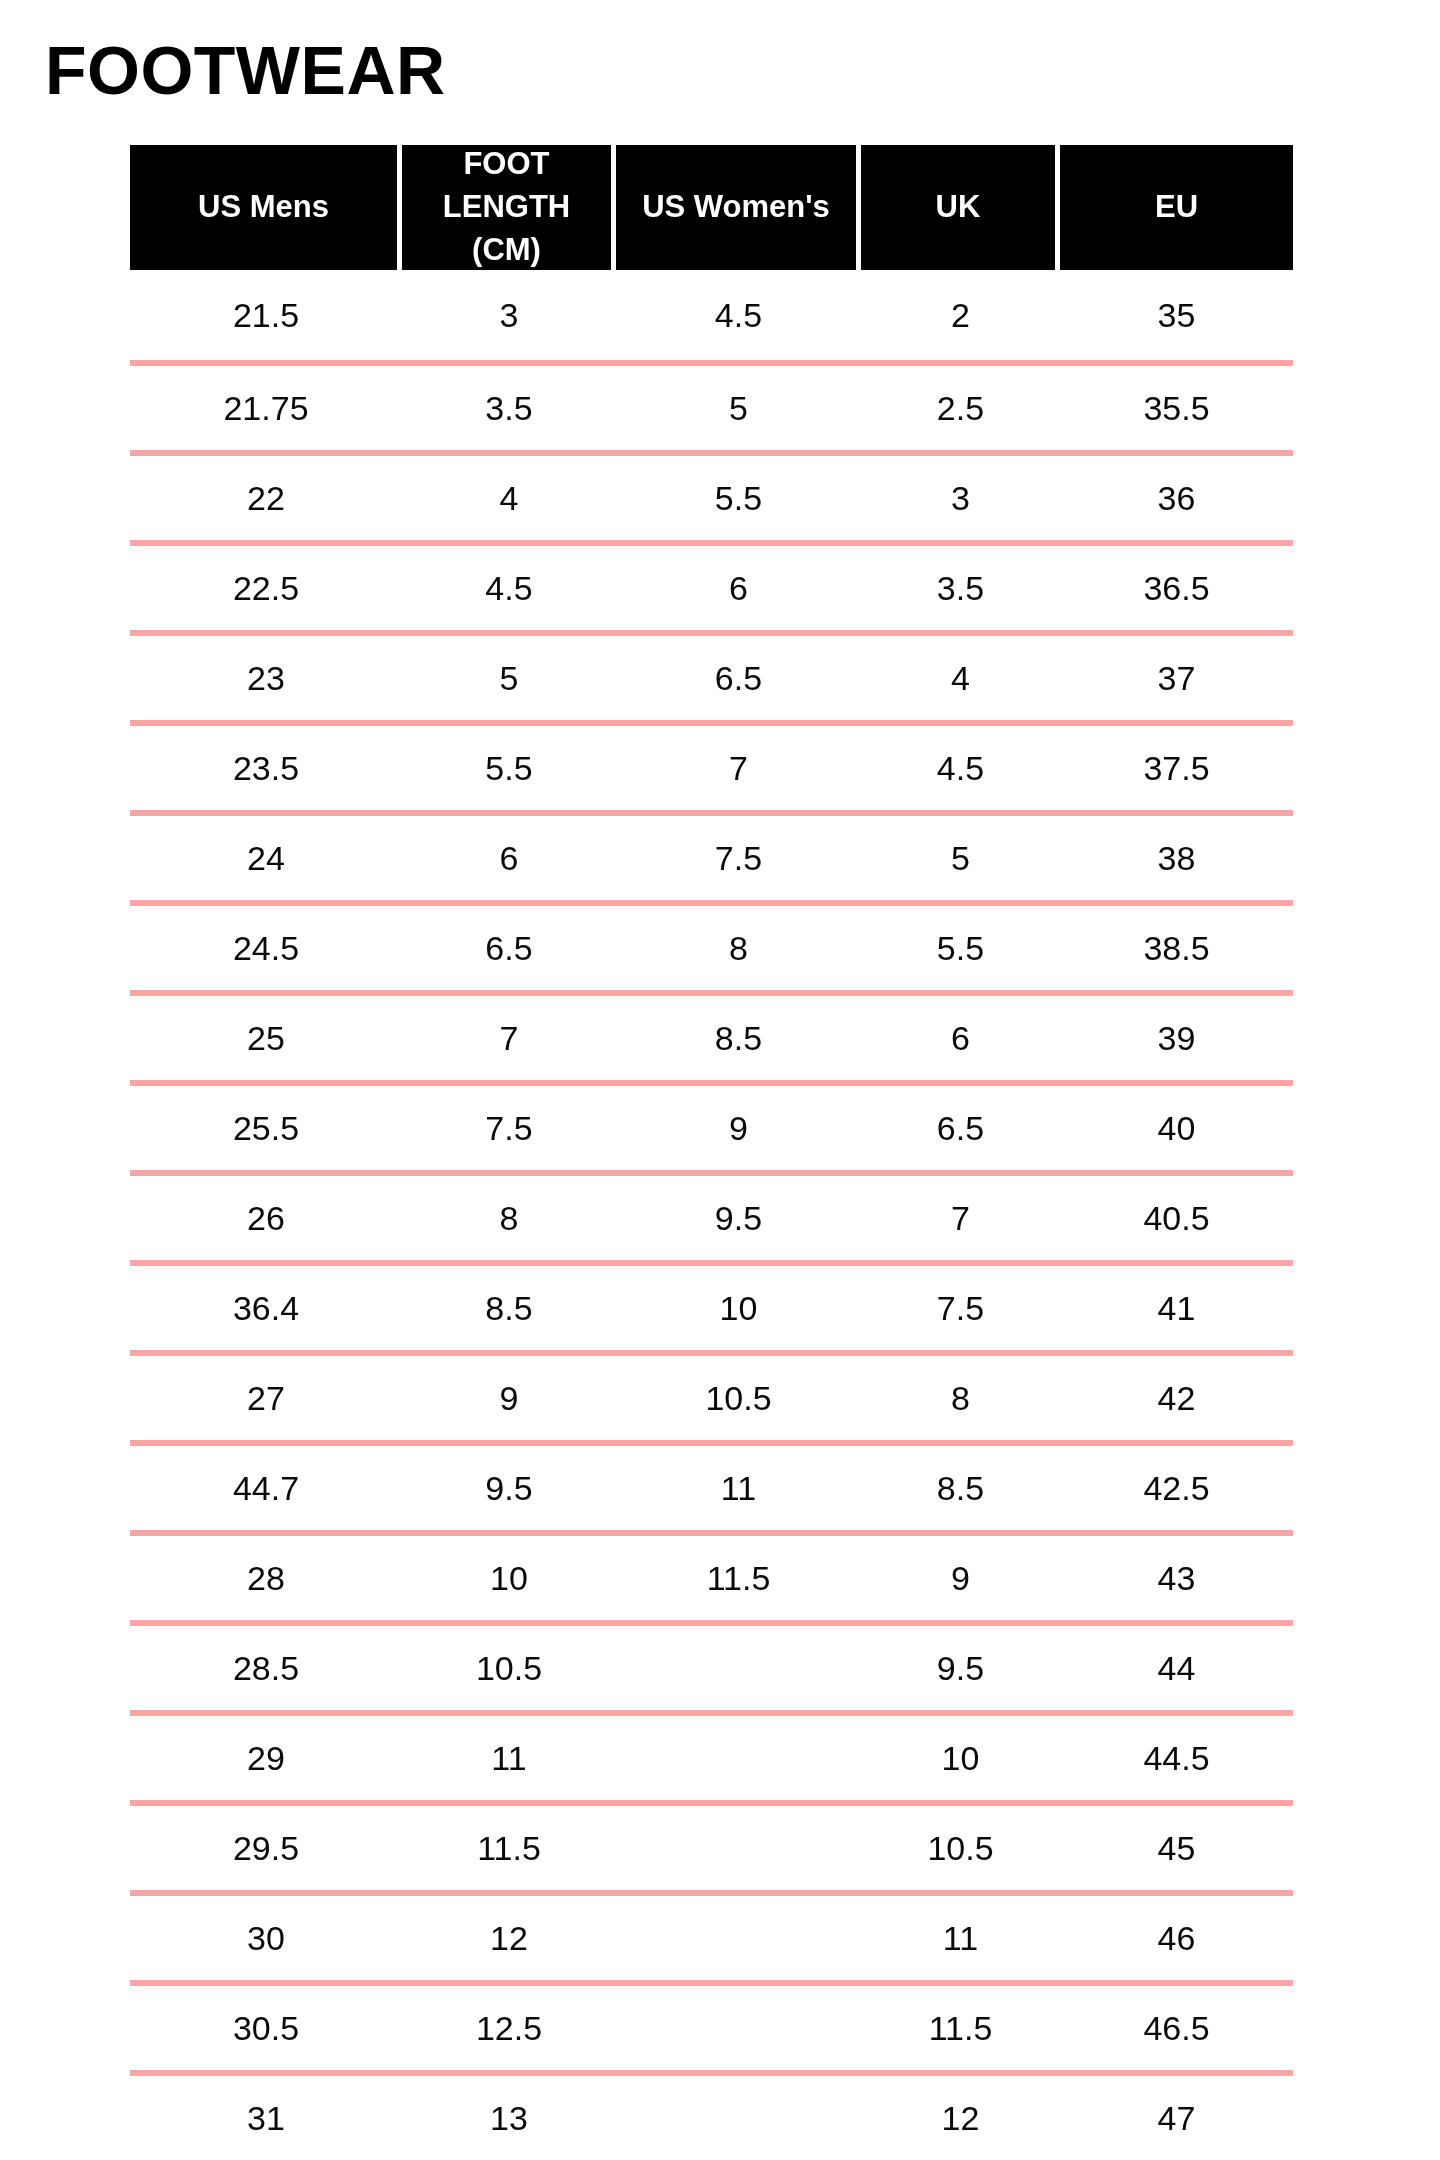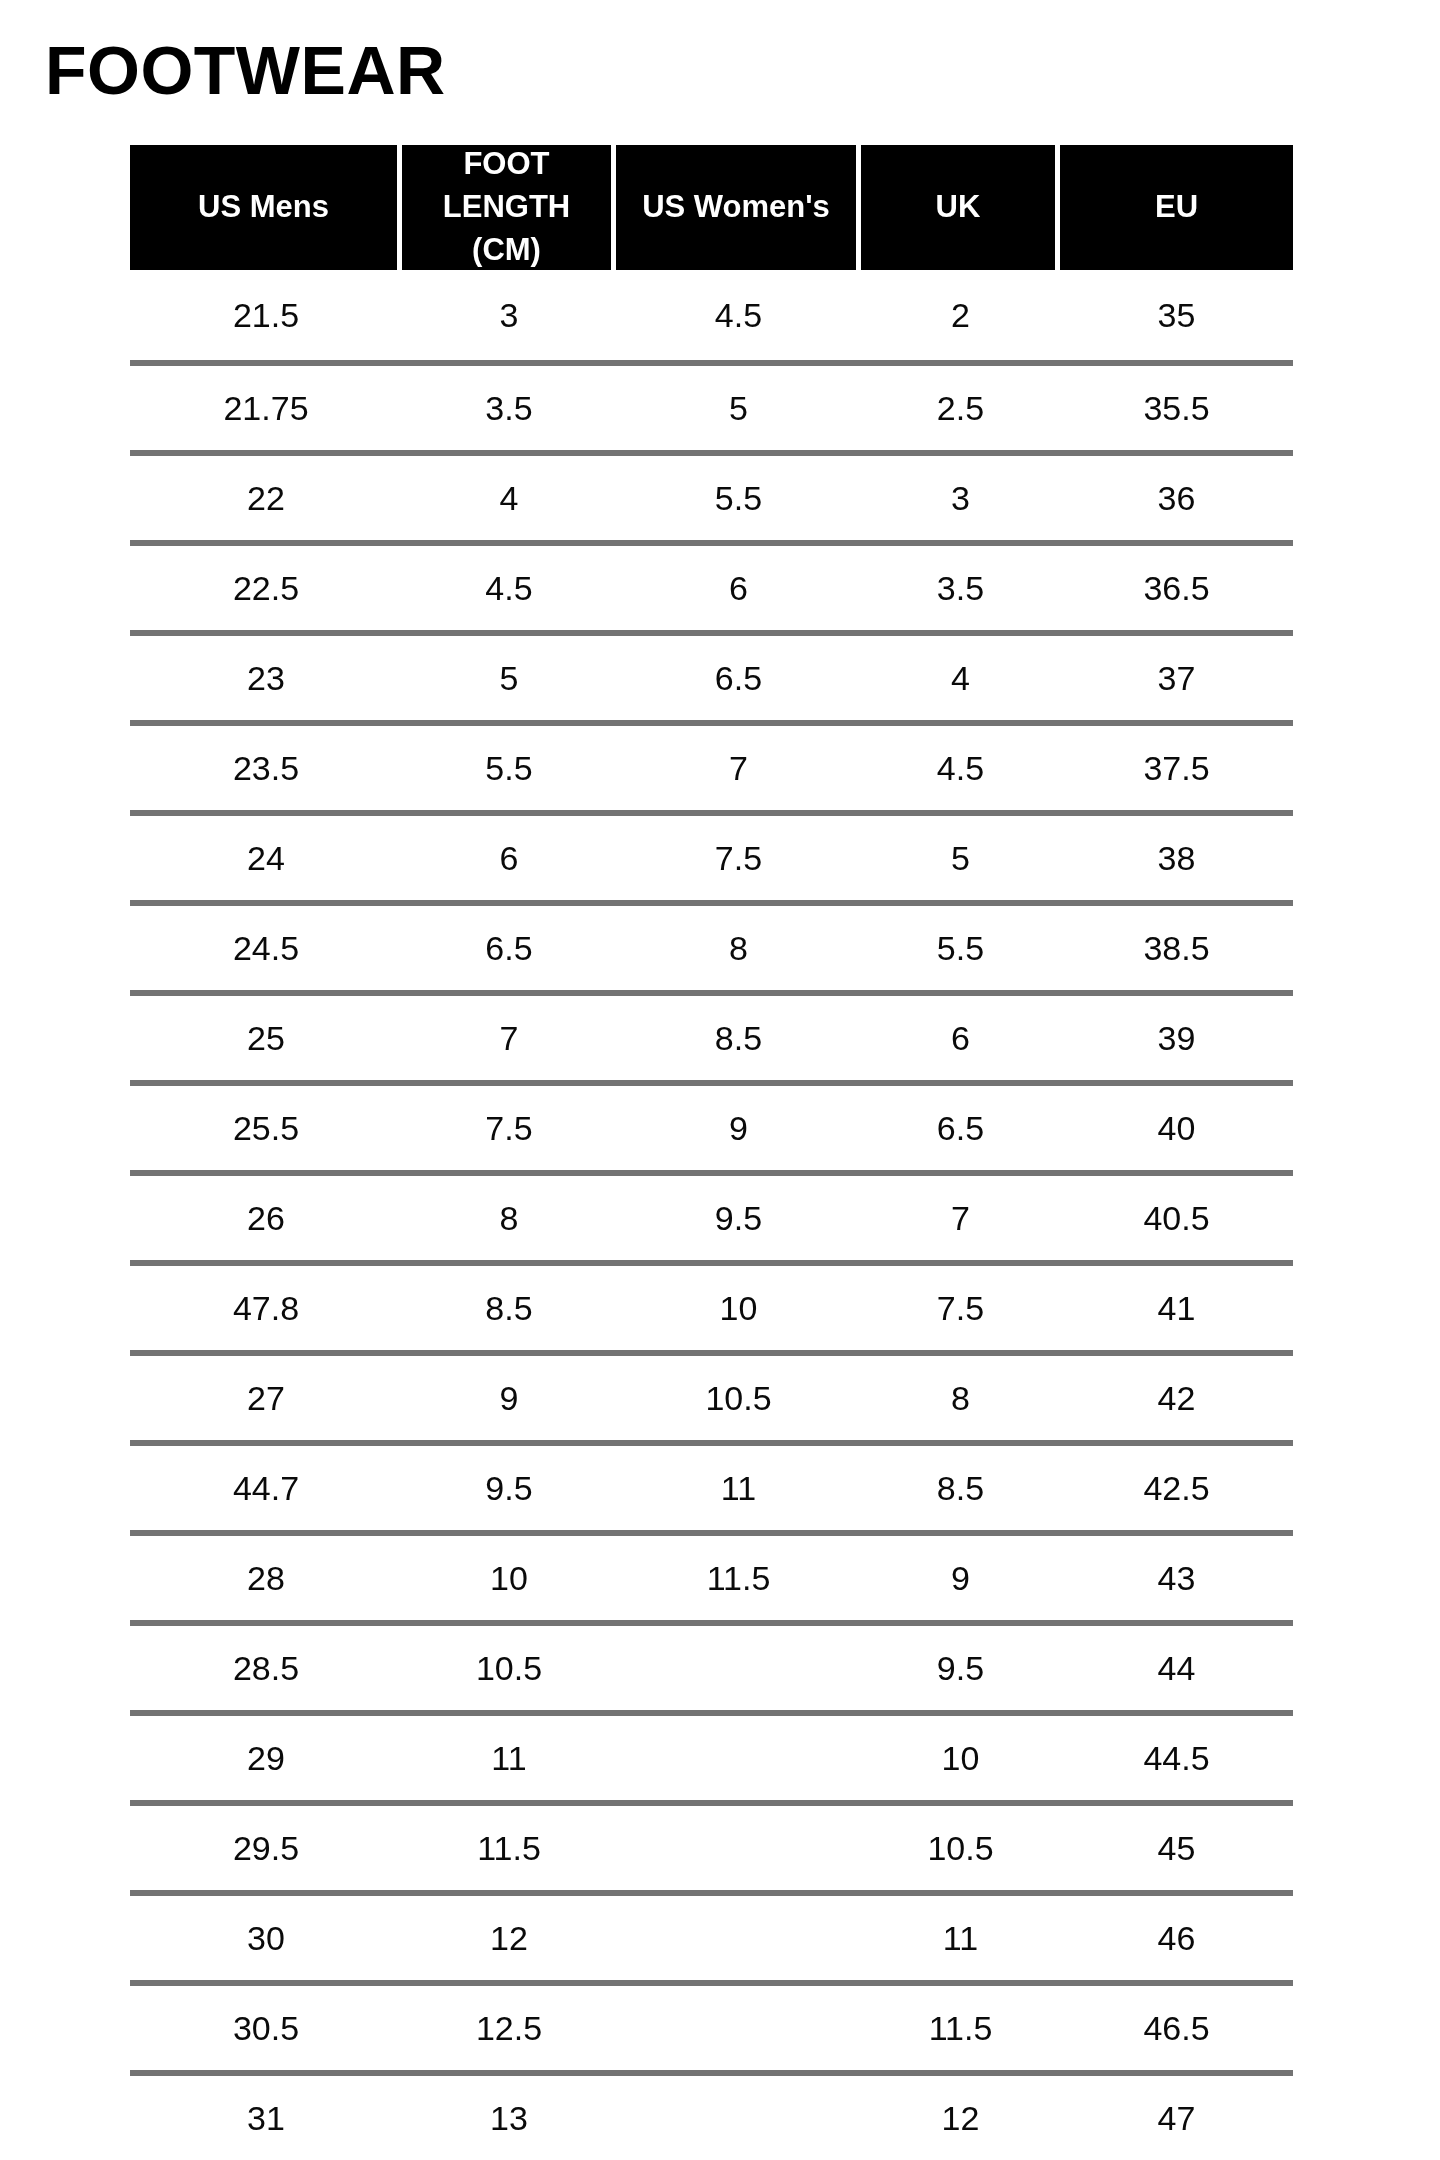--- a/index.html
+++ b/index.html
@@ -56,21 +56,21 @@
   }
   .tbody {
     display: block;
   }
   .row {
     display: flex;
     box-sizing: border-box;
     height: 90px;
   }
   .row:not(:first-child) {
-    border-top: 6px solid #737373;
+    border-top: 6px solid #fca5a5;
   }
   .td {
     box-sizing: border-box;
     display: flex;
     align-items: center;
     justify-content: center;
     text-align: center;
     font-size: 34px;
     color: #0a0a0a;
   }
@@ -170,21 +170,21 @@
           <div class="td">40</div>
         </div>
         <div class="row">
           <div class="td">26</div>
           <div class="td">8</div>
           <div class="td">9.5</div>
           <div class="td">7</div>
           <div class="td">40.5</div>
         </div>
         <div class="row">
-          <div class="td">47.8</div>
+          <div class="td">36.4</div>
           <div class="td">8.5</div>
           <div class="td">10</div>
           <div class="td">7.5</div>
           <div class="td">41</div>
         </div>
         <div class="row">
           <div class="td">27</div>
           <div class="td">9</div>
           <div class="td">10.5</div>
           <div class="td">8</div>

